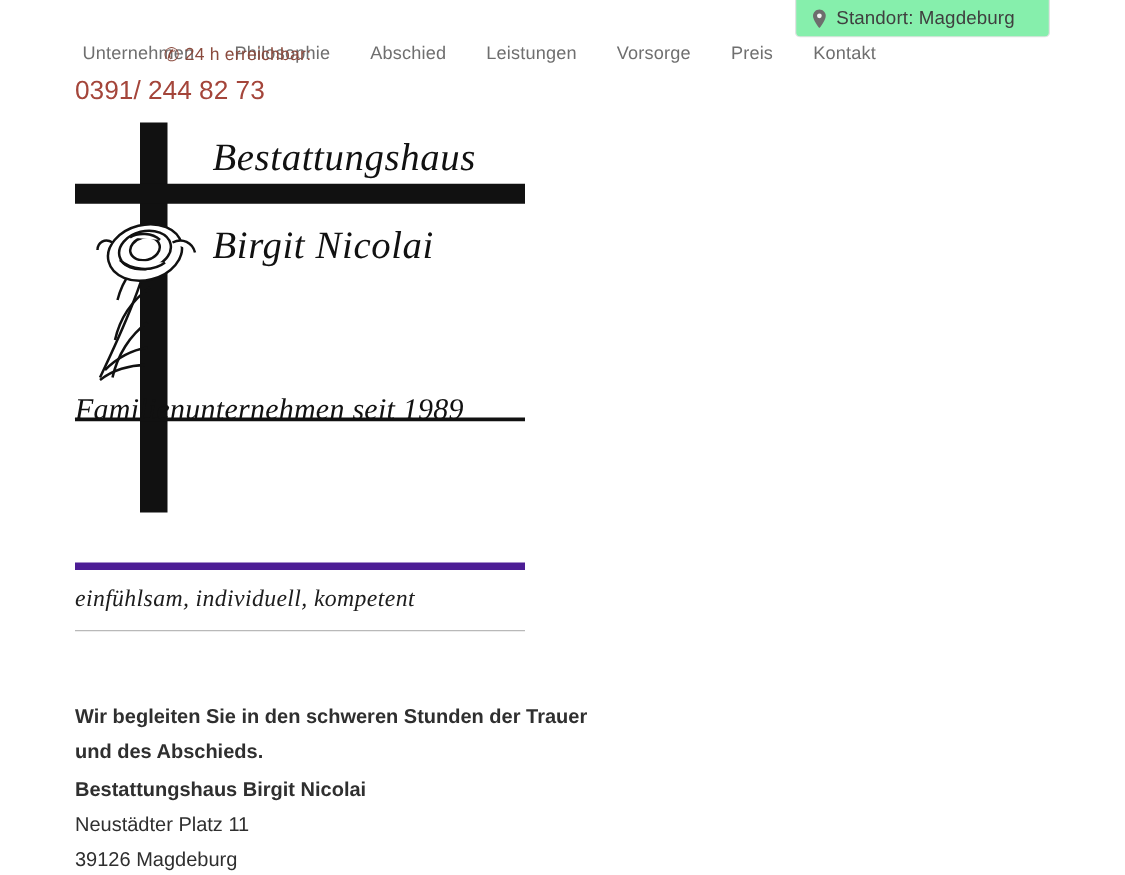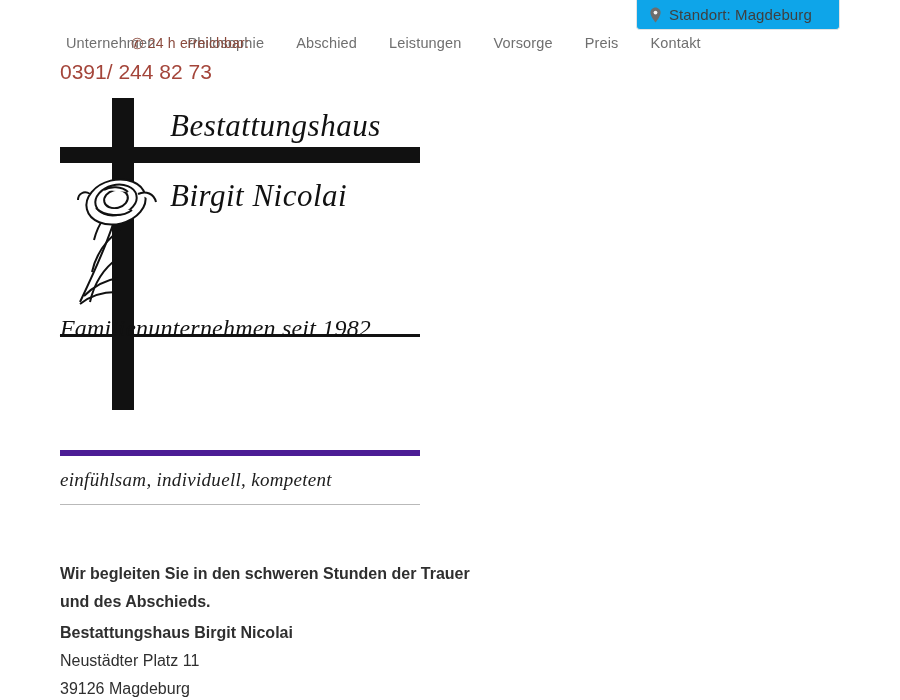--- a/index.html
+++ b/index.html
@@ -16,21 +16,21 @@
     position: relative;
   }
 
   
   .location-badge {
     position: absolute;
     top: 0;
     left: 636px;
     width: 204px;
     height: 30px;
-    background: #0ea5e9;
+    background: #86efac;
     border: 1px solid #e3e3e3;
     border-top: none;
     border-radius: 0 0 4px 4px;
     box-sizing: border-box;
     display: flex;
     align-items: center;
     padding-left: 12px;
     font-size: 15px;
     color: #3f3f3f;
     letter-spacing: 0.1px;
@@ -212,21 +212,21 @@
       <path d="M30 104 C24 100 18 104 18 110"></path>
     </g>
 
     <rect x="0" y="244" width="360" height="3" fill="#111111"></rect>
   </svg>
 
   <div style="position:absolute; left:110px; top:18px; font-family:'Liberation Serif', serif; font-style:italic; font-size:31px; color:#111; letter-spacing:0.5px; white-space:nowrap;">Bestattungshaus</div>
 
   <div style="position:absolute; left:110px; top:88px; font-family:'Liberation Serif', serif; font-style:italic; font-size:31px; color:#111; letter-spacing:0.5px; white-space:nowrap;">Birgit Nicolai</div>
 
-  <div style="position:absolute; left:0px; top:225px; font-family:'Liberation Serif', serif; font-style:italic; font-size:24px; color:#111; letter-spacing:0.2px; white-space:nowrap;">Familienunternehmen seit 1982</div>
+  <div style="position:absolute; left:0px; top:225px; font-family:'Liberation Serif', serif; font-style:italic; font-size:24px; color:#111; letter-spacing:0.2px; white-space:nowrap;">Familienunternehmen seit 1989</div>
 </div>
 
 <div class="slogan-box">
   <span class="slogan">einfühlsam,  individuell,  kompetent</span>
 </div>
 
 <p class="intro">Wir begleiten Sie in den schweren Stunden der Trauer und des Abschieds.</p>
 
 <div class="address">
   <span class="company">Bestattungshaus Birgit Nicolai</span>

